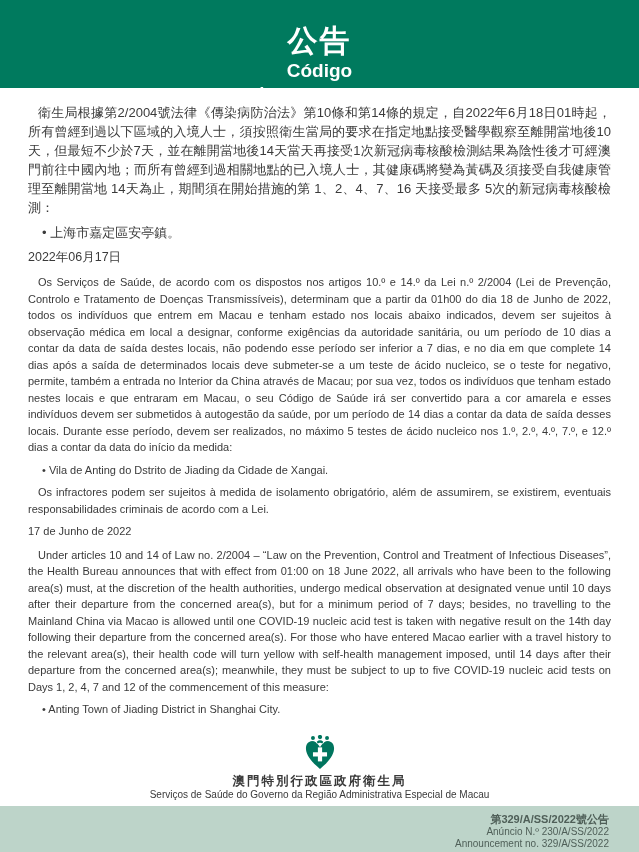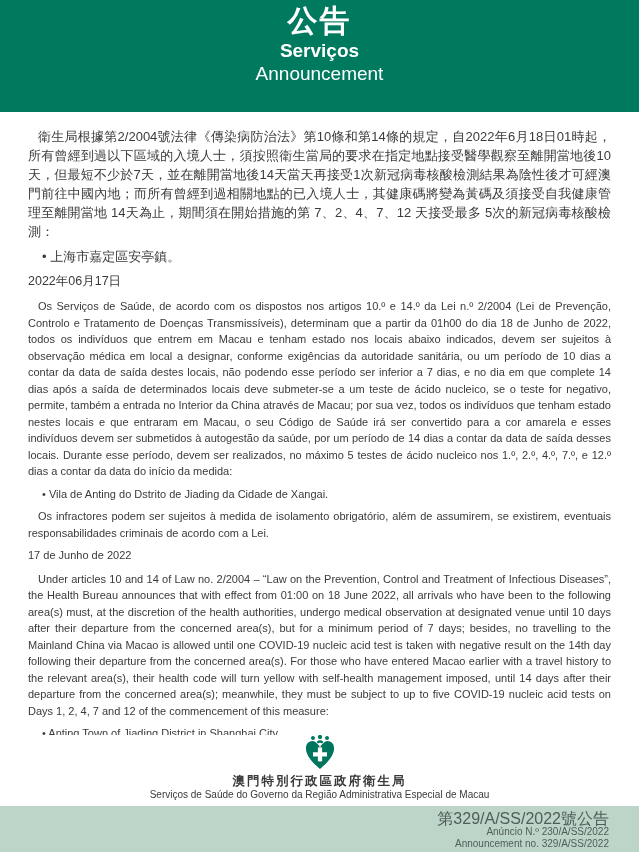--- a/index.html
+++ b/index.html
@@ -10,22 +10,22 @@
     background: #ffffff;
     display: flex; flex-direction: column;
     overflow: hidden;
     margin: 0 auto;
   }
   
   .header {
     background: #007a5e;
     color: #ffffff;
     text-align: center;
-    height: 112px;
-    padding-top: 3px;
+    height: 88px;
+    padding-top: 23px;
     flex: 0 0 auto;
   }
   .header .t-zh { font-size: 30px; line-height: 36px; font-weight: bold; letter-spacing: 2px; }
   .header .t-pt { font-size: 19px; line-height: 23px; font-weight: bold; }
   .header .t-en { font-size: 19px; line-height: 23px; font-weight: normal; }
   
   .content {
     flex: 1 1 auto;
     padding: 15px 28px 0 28px;
     overflow: hidden;
@@ -62,38 +62,38 @@
   .agency .org-pt { font-size: 10px; line-height: 12px; color: #3a3a3a; }
   
   .ref-bar {
     flex: 0 0 auto;
     background: #bdd4c9;
     height: 46px;
     text-align: right;
     padding: 6px 30px 0 0;
     color: #4f5f58;
   }
-  .ref-bar .r-zh { font-size: 16px; line-height: 14px; }
+  .ref-bar .r-zh { font-size: 11px; line-height: 14px; font-weight: bold; }
   .ref-bar .r-pt { font-size: 10px;   line-height: 12px; }
   .ref-bar .r-en { font-size: 10px;   line-height: 12px; }
 </style>
 </head>
 <body>
 
 <div class="page">
 
   <div class="header">
     <div class="t-zh">公告</div>
-    <div class="t-pt">Serviços</div>
+    <div class="t-pt">Código</div>
     <div class="t-en">Announcement</div>
   </div>
 
   <div class="content">
 
-    <p class="cjk">衛生局根據第2/2004號法律《傳染病防治法》第10條和第14條的規定，自2022年6月18日01時起，所有曾經到過以下區域的入境人士，須按照衛生當局的要求在指定地點接受醫學觀察至離開當地後10天，但最短不少於7天，並在離開當地後14天當天再接受1次新冠病毒核酸檢測結果為陰性後才可經澳門前往中國內地；而所有曾經到過相關地點的已入境人士，其健康碼將變為黃碼及須接受自我健康管理至離開當地 14天為止，期間須在開始措施的第 7、2、4、7、12 天接受最多 5次的新冠病毒核酸檢測：</p>
+    <p class="cjk">衛生局根據第2/2004號法律《傳染病防治法》第10條和第14條的規定，自2022年6月18日01時起，所有曾經到過以下區域的入境人士，須按照衛生當局的要求在指定地點接受醫學觀察至離開當地後10天，但最短不少於7天，並在離開當地後14天當天再接受1次新冠病毒核酸檢測結果為陰性後才可經澳門前往中國內地；而所有曾經到過相關地點的已入境人士，其健康碼將變為黃碼及須接受自我健康管理至離開當地 14天為止，期間須在開始措施的第 1、2、4、7、16 天接受最多 5次的新冠病毒核酸檢測：</p>
     <p class="cjk bullet-line">• 上海市嘉定區安亭鎮。</p>
     <p class="cjk date-line">2022年06月17日</p>
 
     <p class="latin">Os Serviços de Saúde, de acordo com os dispostos nos artigos 10.º e 14.º da Lei n.º 2/2004 (Lei de Prevenção, Controlo e Tratamento de Doenças Transmissíveis), determinam que a partir da 01h00 do dia 18 de Junho de 2022, todos os indivíduos que entrem em Macau e tenham estado nos locais abaixo indicados, devem ser sujeitos à observação médica em local a designar, conforme exigências da autoridade sanitária, ou um período de 10 dias a contar da data de saída destes locais, não podendo esse período ser inferior a 7 dias, e no dia em que complete 14 dias após a saída de determinados locais deve submeter-se a um teste de ácido nucleico, se o teste for negativo, permite, também a entrada no Interior da China através de Macau; por sua vez, todos os indivíduos que tenham estado nestes locais e que entraram em Macau, o seu Código de Saúde irá ser convertido para a cor amarela e esses indivíduos devem ser submetidos à autogestão da saúde, por um período de 14 dias a contar da data de saída desses locais. Durante esse período, devem ser realizados, no máximo 5 testes de ácido nucleico nos 1.º, 2.º, 4.º, 7.º, e 12.º dias a contar da data do início da medida:</p>
     <p class="latin bullet-line">• Vila de Anting do Dstrito de Jiading da Cidade de Xangai.</p>
     <p class="latin">Os infractores podem ser sujeitos à medida de isolamento obrigatório, além de assumirem, se existirem, eventuais responsabilidades criminais de acordo com a Lei.</p>
     <p class="latin date-line">17 de Junho de 2022</p>
 
     <p class="latin">Under articles 10 and 14 of Law no. 2/2004 – “Law on the Prevention, Control and Treatment of Infectious Diseases”, the Health Bureau announces that with effect from 01:00 on 18 June 2022, all arrivals who have been to the following area(s) must, at the discretion of the health authorities, undergo medical observation at designated venue until 10 days after their departure from the concerned area(s), but for a minimum period of 7 days; besides, no travelling to the Mainland China via Macao is allowed until one COVID-19 nucleic acid test is taken with negative result on the 14th day following their departure from the concerned area(s). For those who have entered Macao earlier with a travel history to the relevant area(s), their health code will turn yellow with self-health management imposed, until 14 days after their departure from the concerned area(s); meanwhile, they must be subject to up to five COVID-19 nucleic acid tests on Days 1, 2, 4, 7 and 12 of the commencement of this measure:</p>
     <p class="latin bullet-line">• Anting Town of Jiading District in Shanghai City.</p>

